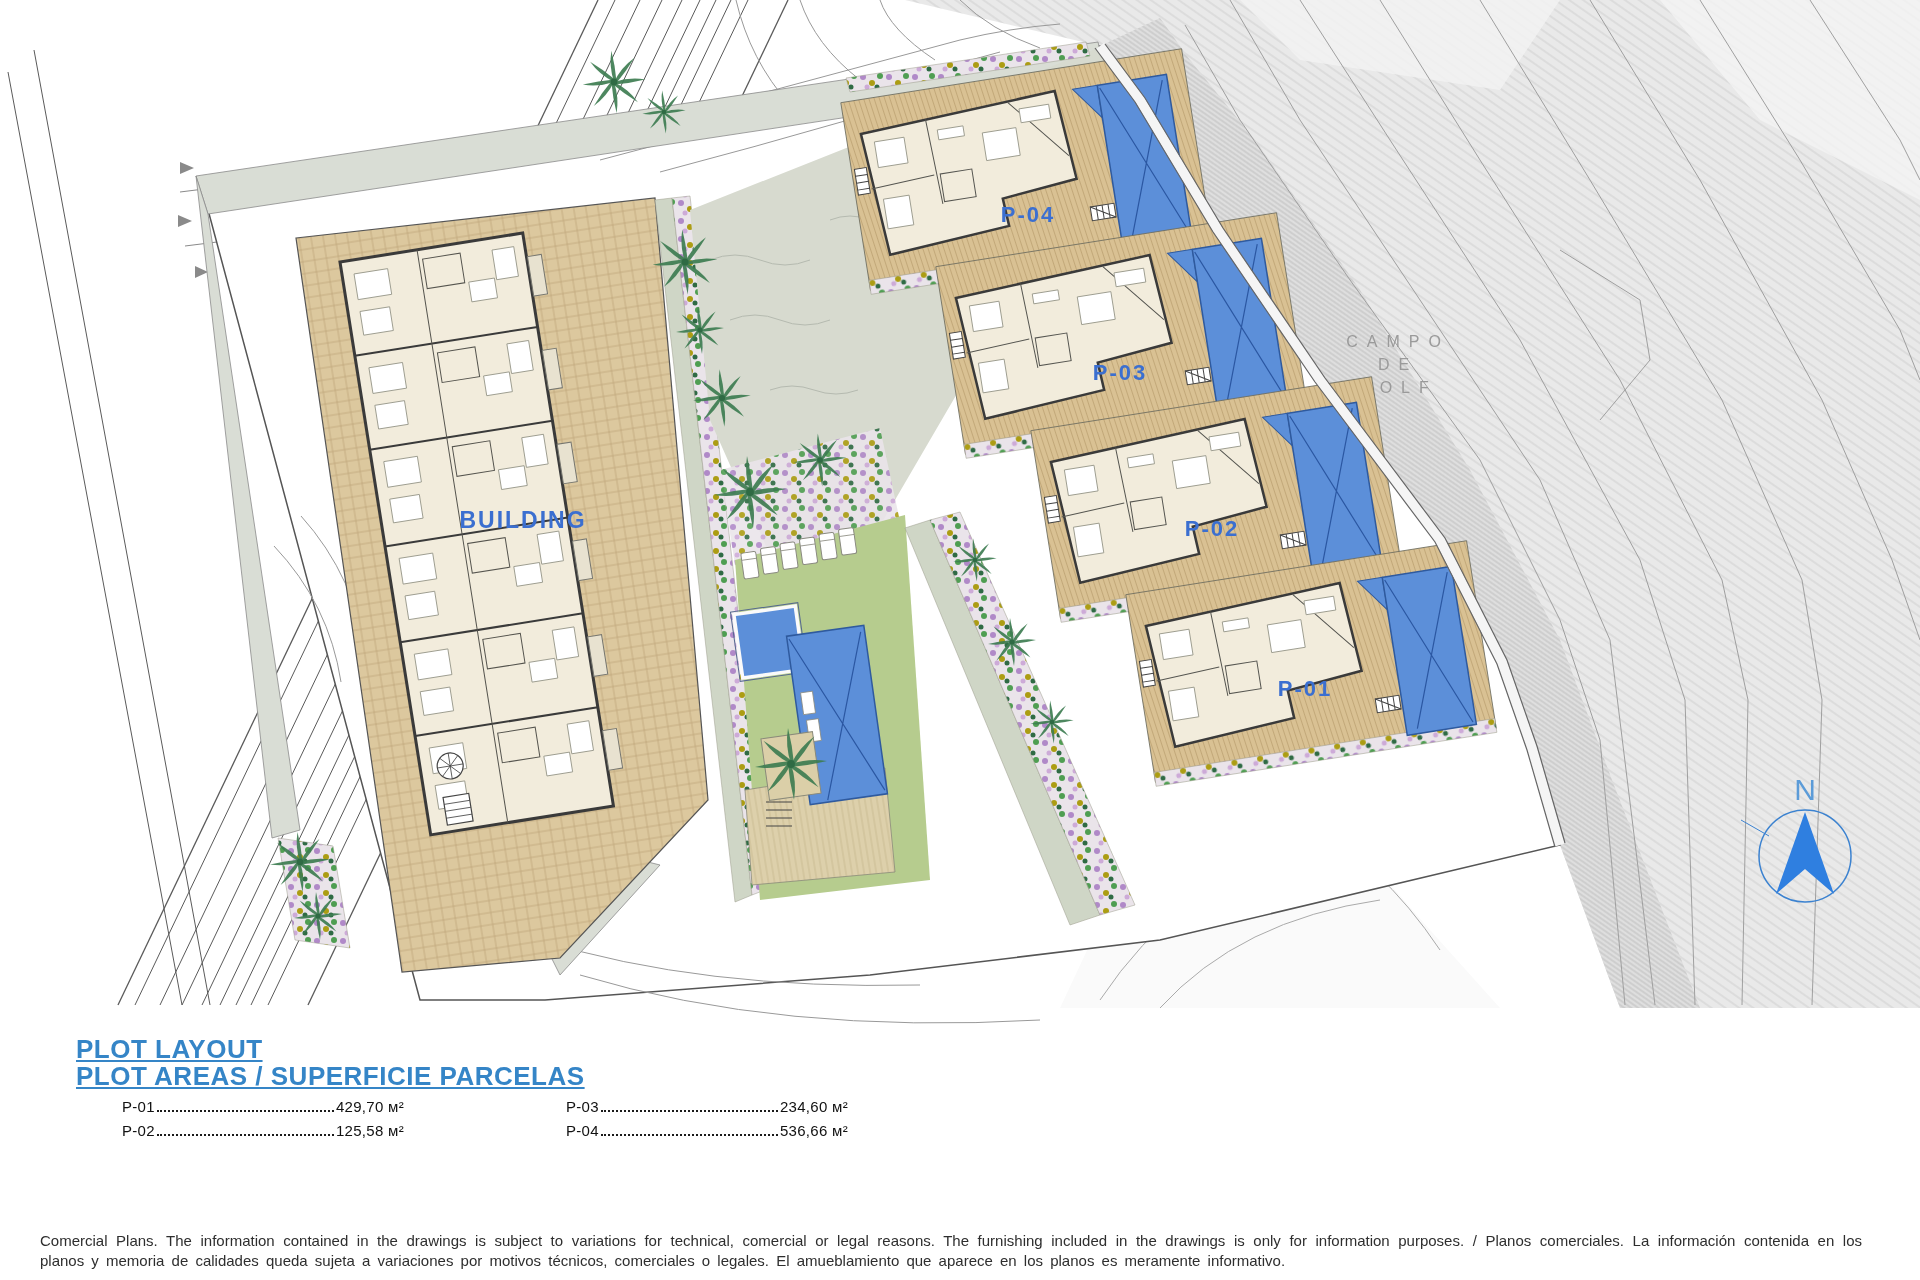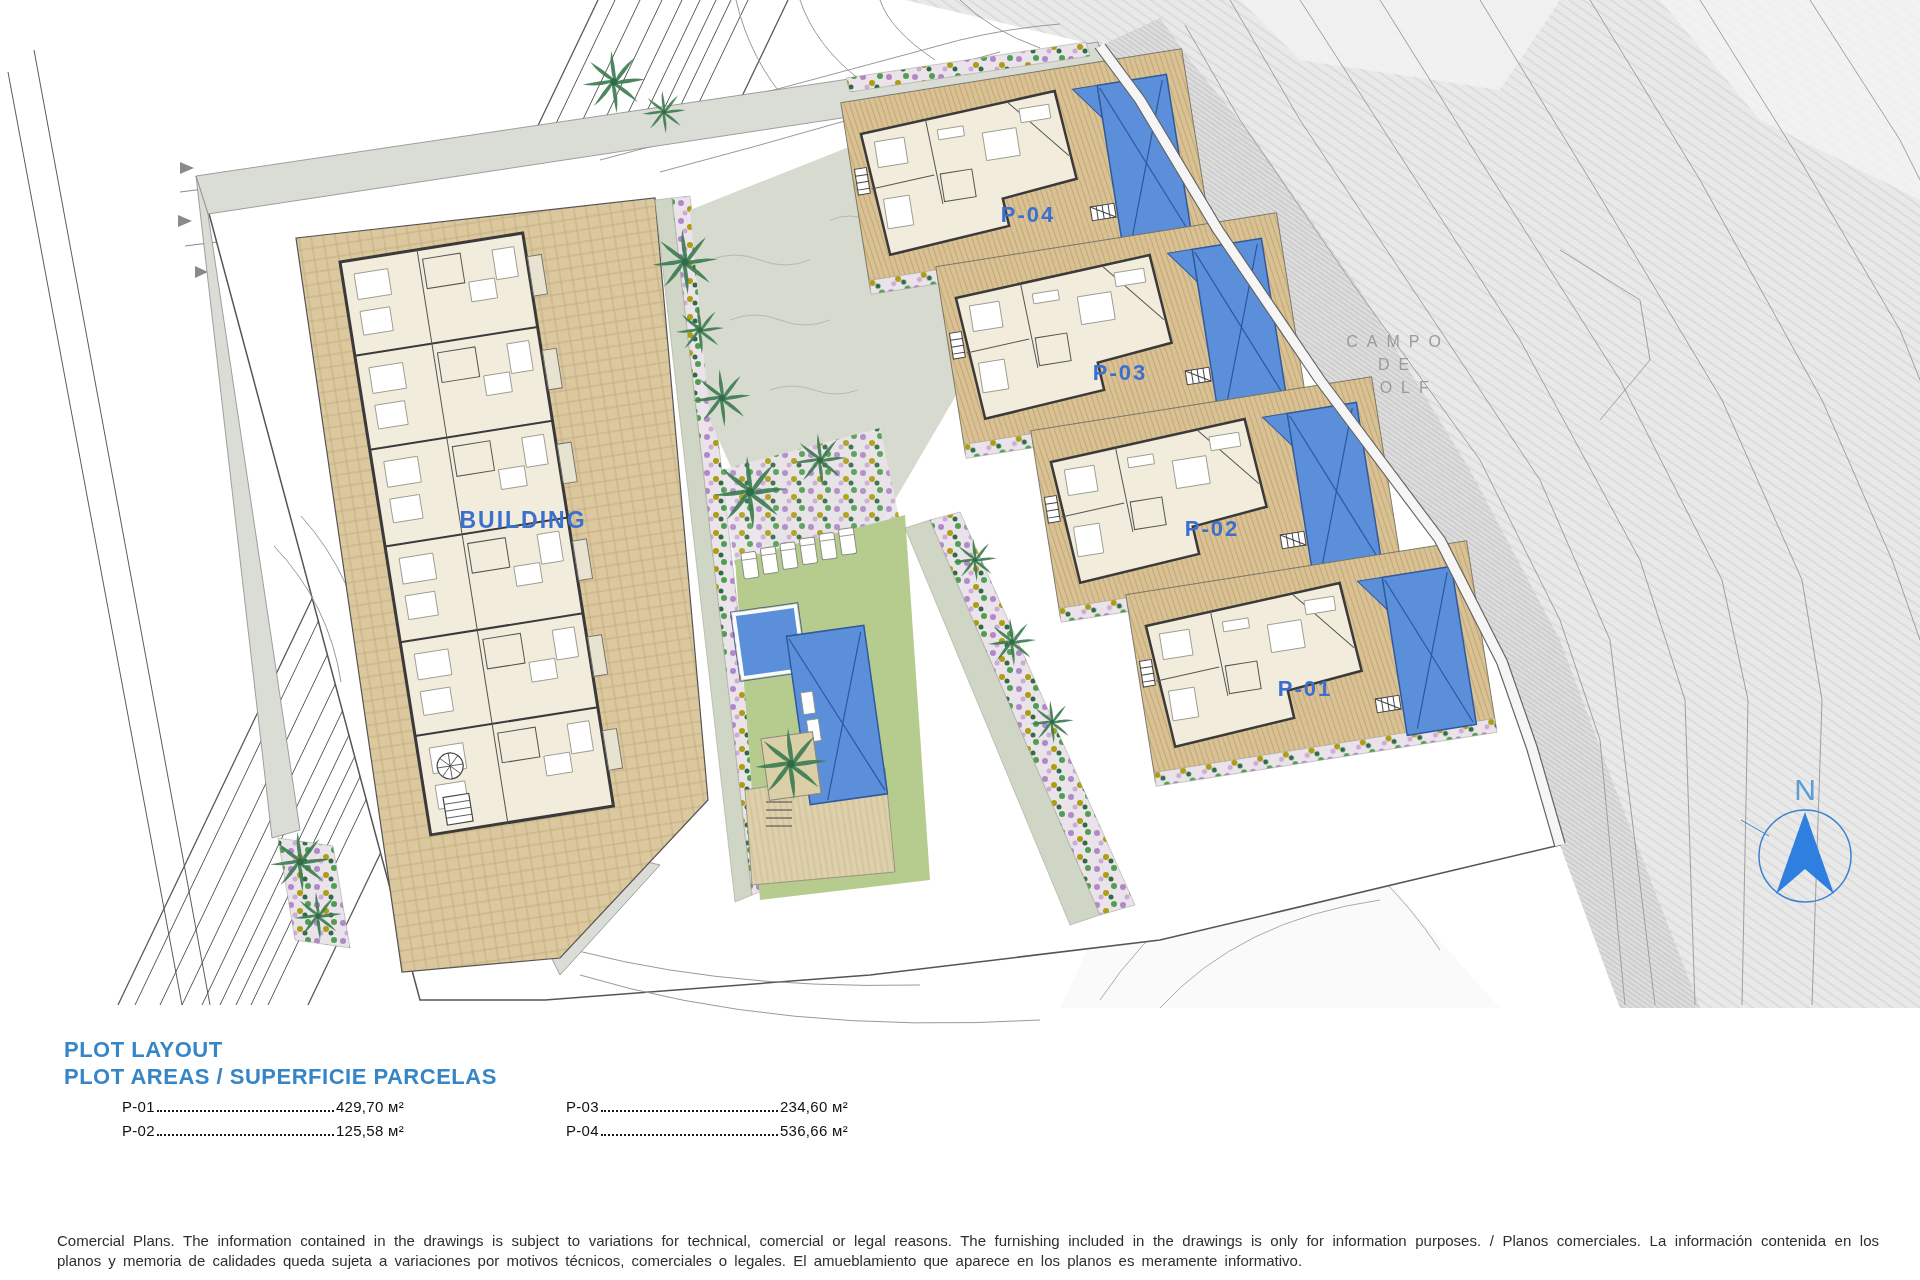--- a/index.html
+++ b/index.html
@@ -6,28 +6,28 @@
   #canvas{position:relative;width:1920px;height:1280px;background:#fff;overflow:hidden;
           font-family:"Liberation Sans",sans-serif;}
   #plan-svg{position:absolute;left:0;top:0;}
   .plan-label{font-family:"Liberation Sans",sans-serif;font-weight:bold;fill:#3b6fd0;
               font-size:22px;letter-spacing:2px;}
   .building-label{font-family:"Liberation Sans",sans-serif;font-weight:bold;fill:#3b6fd0;
               font-size:23px;letter-spacing:2px;}
   .golf-label{font-family:"Liberation Sans",sans-serif;fill:#9a9a9a;font-size:16px;
               letter-spacing:9px;}
   .north-n{font-family:"Liberation Sans",sans-serif;fill:#5b9bd8;font-size:30px;}
-  .titles{position:absolute;left:64px;top:1036px;color:#3585c7;font-weight:bold;
-          font-size:22px;line-height:27px;letter-spacing:0.5px;}
+  .titles{position:absolute;left:76px;top:1036px;color:#3585c7;font-weight:bold;
+          font-size:26px;line-height:27px;letter-spacing:0.5px;text-decoration:underline;}
   .leg-row{position:absolute;width:282px;display:flex;align-items:flex-end;
            font-size:15px;color:#111;font-weight:500;letter-spacing:0.3px;}
   .leg-row .leader{flex:1;border-bottom:2px dotted #1a1a1a;margin:0 2px 3px 2px;height:10px;}
   .leg-label{white-space:nowrap;}
   .leg-value{white-space:nowrap;}
-  .disclaimer{position:absolute;left:57px;top:1231px;width:1822px;font-size:15px;
+  .disclaimer{position:absolute;left:40px;top:1231px;width:1822px;font-size:15px;
               line-height:20px;color:#2e2e2e;text-align:justify;word-spacing:3px;}
 </style>
 </head>
 <body>
 
 <div id="canvas">
 
 <svg id="plan-svg" width="1920" height="1040" viewBox="0 0 1920 1040">
   <defs>
     <pattern id="crosshatch" width="12" height="12" patternUnits="userSpaceOnUse" patternTransform="rotate(-9)">

